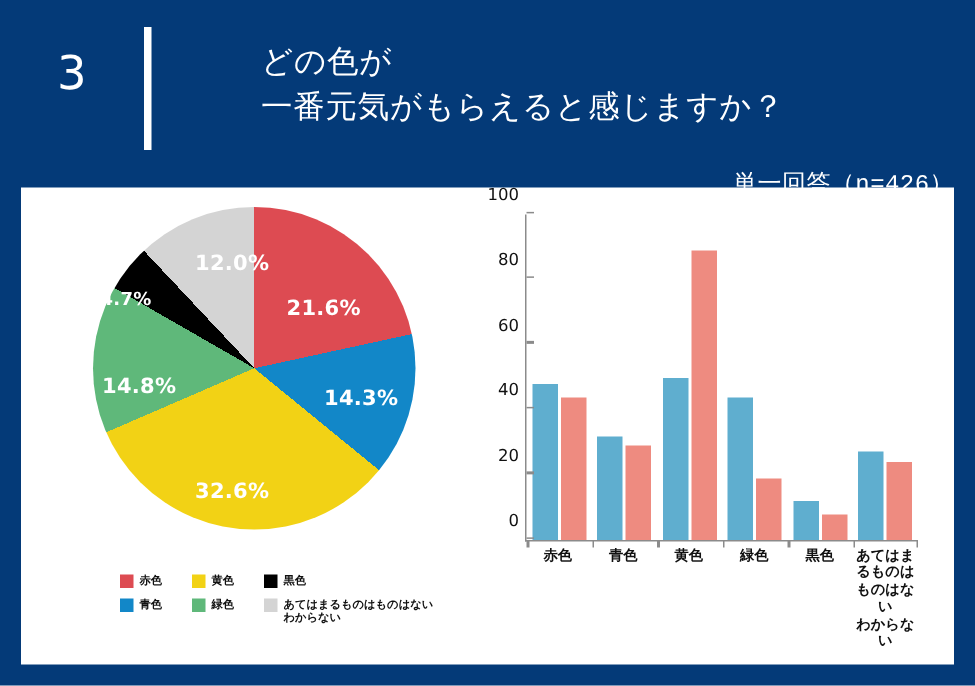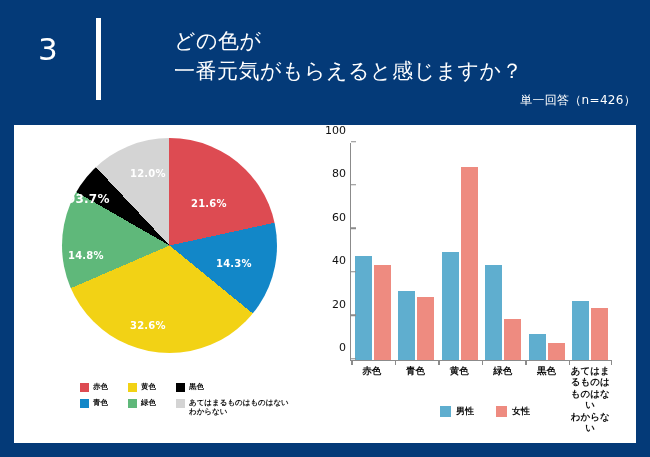--- a/index.html
+++ b/index.html
@@ -24,39 +24,39 @@
     background:#ffffff;
   }
   .q-title{
     position:absolute;left:135px;top:27px;
     color:#ffffff;font-size:21px;font-weight:500;
     line-height:1.42;letter-spacing:.5px;
     white-space:pre-line;
     margin-left:39px;
   }
   .q-note{
-    position:absolute;right:14px;top:92px;
-    color:#ffffff;font-size:12px;letter-spacing:.3px;
+    position:absolute;right:14px;top:112px;
+    color:#ffffff;font-size:16px;letter-spacing:.3px;font-family:Liberation Mono, monospace;
   }
   
   .card{
     position:absolute;left:14px;top:125px;
     width:622px;height:318px;
     background:#ffffff;
   }
   
   .pie-wrap{
     position:absolute;left:12px;top:5px;width:290px;height:308px;
   }
   .pie{
     position:absolute;left:36px;top:8px;width:215px;height:215px;
     border-radius:50%;
   }
   .pie-label{
-    position:absolute;color:#ffffff;font-size:10px;font-weight:bold;
+    position:absolute;color:#ffffff;font-size:14px;font-weight:bold;
     letter-spacing:.2px;white-space:nowrap;
   }
   .pl-red{left:165px;top:68px;}
   .pl-blue{left:190px;top:128px;}
   .pl-yellow{left:104px;top:190px;}
   .pl-green{left:42px;top:120px;}
   .pl-black{left:41px;top:62px;font-size:12px;}
   .pl-gray{left:104px;top:38px;color:#ffffff;}
 
   .pie-legend{
@@ -136,21 +136,21 @@
 
 <div class="card">
 
   <div class="pie-wrap">
     <div class="pie" id="pie-circle" style="background: conic-gradient(rgb(221, 75, 82) 0deg, rgb(221, 75, 82) 77.76deg, rgb(18, 135, 200) 77.76deg, rgb(18, 135, 200) 129.24deg, rgb(242, 210, 21) 129.24deg, rgb(242, 210, 21) 246.6deg, rgb(95, 184, 122) 246.6deg, rgb(95, 184, 122) 299.88deg, rgb(0, 0, 0) 299.88deg, rgb(0, 0, 0) 316.8deg, rgb(212, 212, 212) 316.8deg, rgb(212, 212, 212) 360deg);"></div>
 
     <div class="pie-label pl-red">21.6%</div>
     <div class="pie-label pl-blue">14.3%</div>
     <div class="pie-label pl-yellow">32.6%</div>
     <div class="pie-label pl-green">14.8%</div>
-    <div class="pie-label pl-black">93.7%</div>
+    <div class="pie-label pl-black">4.7%</div>
     <div class="pie-label pl-gray">12.0%</div>
 
     <div class="pie-legend">
       <div class="plg-row">
         <div class="plg-item plg-col1">
           <span class="sw" style="background: rgb(221, 75, 82);"></span>
           <span class="plg-text">赤色</span>
         </div>
         <div class="plg-item plg-col2">
           <span class="sw" style="background: rgb(242, 210, 21);"></span>
@@ -241,25 +241,15 @@
       </div>
     <div class="x-labels" id="bc-xlabels">
         <div class="x-lab">赤色</div>
         <div class="x-lab">青色</div>
         <div class="x-lab">黄色</div>
         <div class="x-lab">緑色</div>
         <div class="x-lab">黒色</div>
         <div class="x-lab">あてはまるものはものはない
 わからない</div>
       </div>
-    <div class="bar-legend">
-      <div class="blg-item">
-        <span class="blg-sw" style="background: rgb(95, 174, 207);"></span>
-        <span>男性</span>
-      </div>
-      <div class="blg-item">
-        <span class="blg-sw" style="background: rgb(238, 139, 128);"></span>
-        <span>女性</span>
-      </div>
-    </div>
   </div>
 
 </div>
 
 </body></html>

